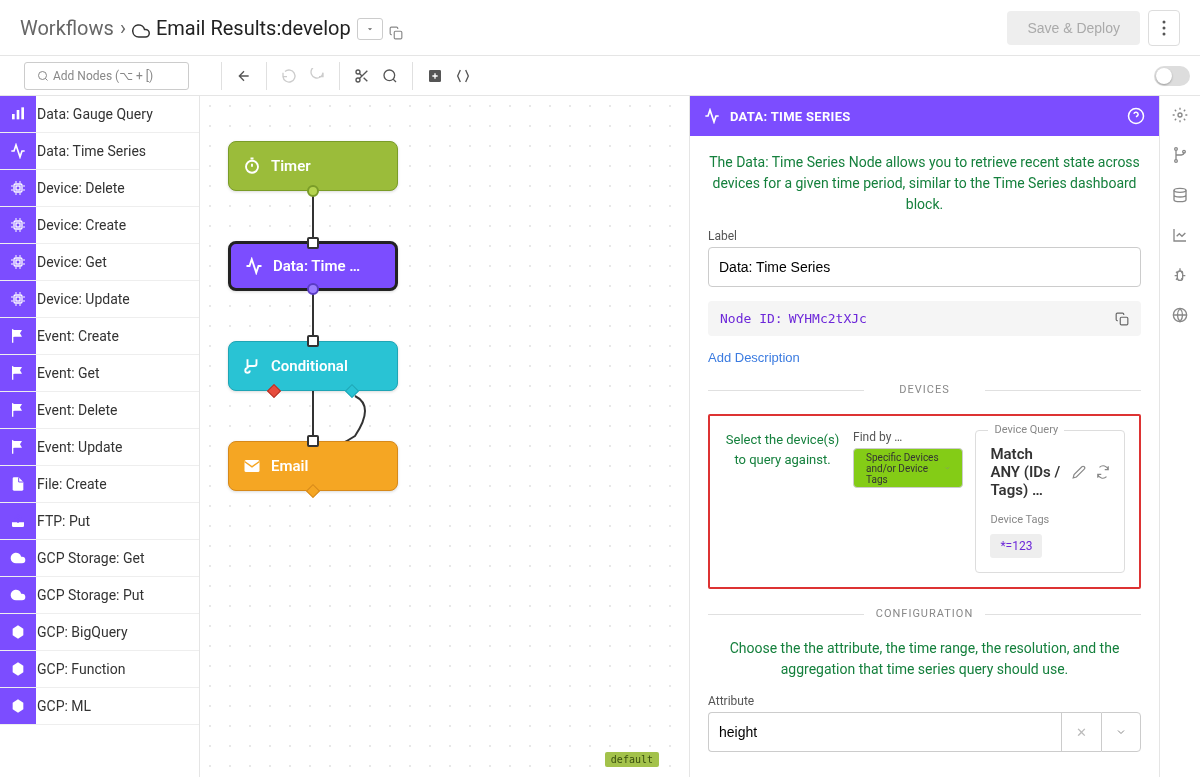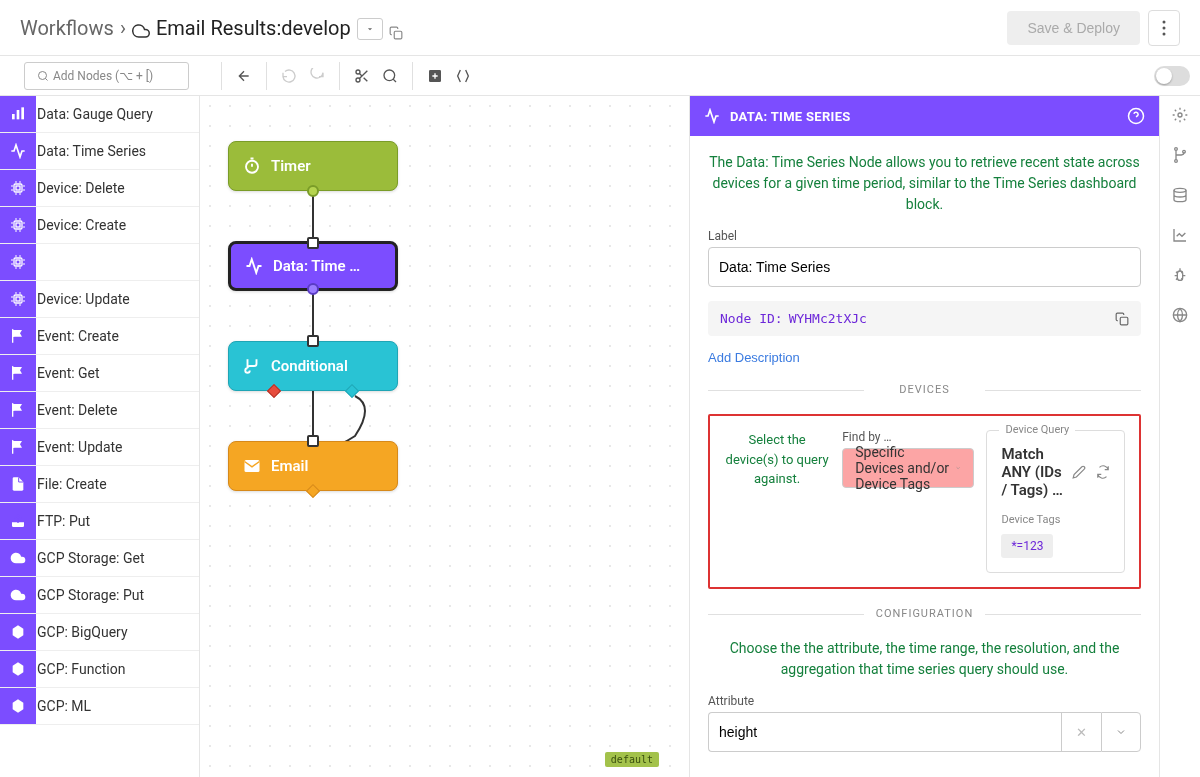--- a/index.html
+++ b/index.html
@@ -59,21 +59,21 @@
 .desc-text { font-size: 14px; line-height: 1.5; color: #15803d; text-align: center; }
 .form-label { font-size: 12px; color: #555; margin-bottom: 4px; display:block;}
 .text-input { width: 100%; height: 40px; border: 1px solid #ccc; border-radius: 4px; padding: 0 10px; font-size: 14px; }
 .nodeid-box { background: #f5f5f5; border-radius: 4px; padding: 10px 12px; font-family: monospace; font-size: 13px; color: #6d28d9; display:flex; align-items:center; gap: 6px;}
 .nodeid-box .copy-icon { margin-left:auto; color:#666;}
 .link-btn { color: #3b7be0; font-size: 13px; text-align:left; background:none; border:none; cursor:pointer; font-weight: 500;}
 .section-title { text-align: center; font-size: 11px; letter-spacing: 1px; color: #888; position: relative; margin: 4px 0; }
 .section-title::before, .section-title::after { content:""; position:absolute; top:50%; width: 36%; height:1px; background:#e0e0e0;}
 .section-title::before { left:0; } .section-title::after { right:0; }
 .devices-box { border: 2px solid #d33; padding: 14px; border-radius: 2px; display:flex; flex-direction:row; gap: 12px;}
-.select-box { width:100%; height: 40px; border:1px solid #ccc; border-radius:4px; padding: 0 12px; display:flex; align-items:center; font-size:14px; background:#fca5a5;}
+.select-box { width:100%; height: 40px; border:1px solid #ccc; border-radius:4px; padding: 0 12px; display:flex; align-items:center; font-size:10px; background:#84cc16;}
 .select-box .chev { margin-left:auto; color:#888;}
 .fieldset { border: 1px solid #ddd; border-radius: 4px; padding: 14px; position:relative;}
 .fieldset-legend { position:absolute; top:-8px; left:12px; background:#fff; padding: 0 6px; font-size:11px; color:#888;}
 .match-row { display:flex; align-items:center; font-size: 15px; font-weight:600; gap:8px;}
 .match-row .actions { margin-left:auto; display:flex; gap:10px; color:#888;}
 .tag-chip { display:inline-block; background:#eee; padding: 5px 10px; border-radius:3px; font-size:12px; color:#6d28d9; margin-top:8px;}
 .sub-label { font-size: 11px; color:#888; margin-top: 14px; display:block;}
 .attr-row { display:flex; gap:0; align-items:stretch;}
 .attr-input { flex:1; height:40px; border:1px solid #ccc; border-right:none; border-radius:4px 0 0 4px; padding:0 10px; font-size:14px;}
 .attr-clear { width:40px; border:1px solid #ccc; border-right:none; display:flex; align-items:center; justify-content:center; color:#bbb;}
@@ -214,20 +214,21 @@
         <div class="pal-label">Device: Create</div>
       </div>
       <div class="pal-row">
         <div class="pal-icon">
           <svg width="16" height="16" viewBox="0 0 24 24" fill="none" stroke="#fff" stroke-width="2">
             <rect x="6" y="6" width="12" height="12" rx="2"></rect>
             <rect x="9" y="9" width="6" height="6"></rect>
             <path d="M9 2v2m6-2v2M9 20v2m6-2v2M2 9h2m-2 6h2M20 9h2m-2 6h2"></path>
           </svg>
         </div>
+        <div class="pal-label">Device: Get</div>
       </div>
       <div class="pal-row">
         <div class="pal-icon">
           <svg width="16" height="16" viewBox="0 0 24 24" fill="none" stroke="#fff" stroke-width="2">
             <rect x="6" y="6" width="12" height="12" rx="2"></rect>
             <rect x="9" y="9" width="6" height="6"></rect>
             <path d="M9 2v2m6-2v2M9 20v2m6-2v2M2 9h2m-2 6h2M20 9h2m-2 6h2"></path>
           </svg>
         </div>
         <div class="pal-label">Device: Update</div>

